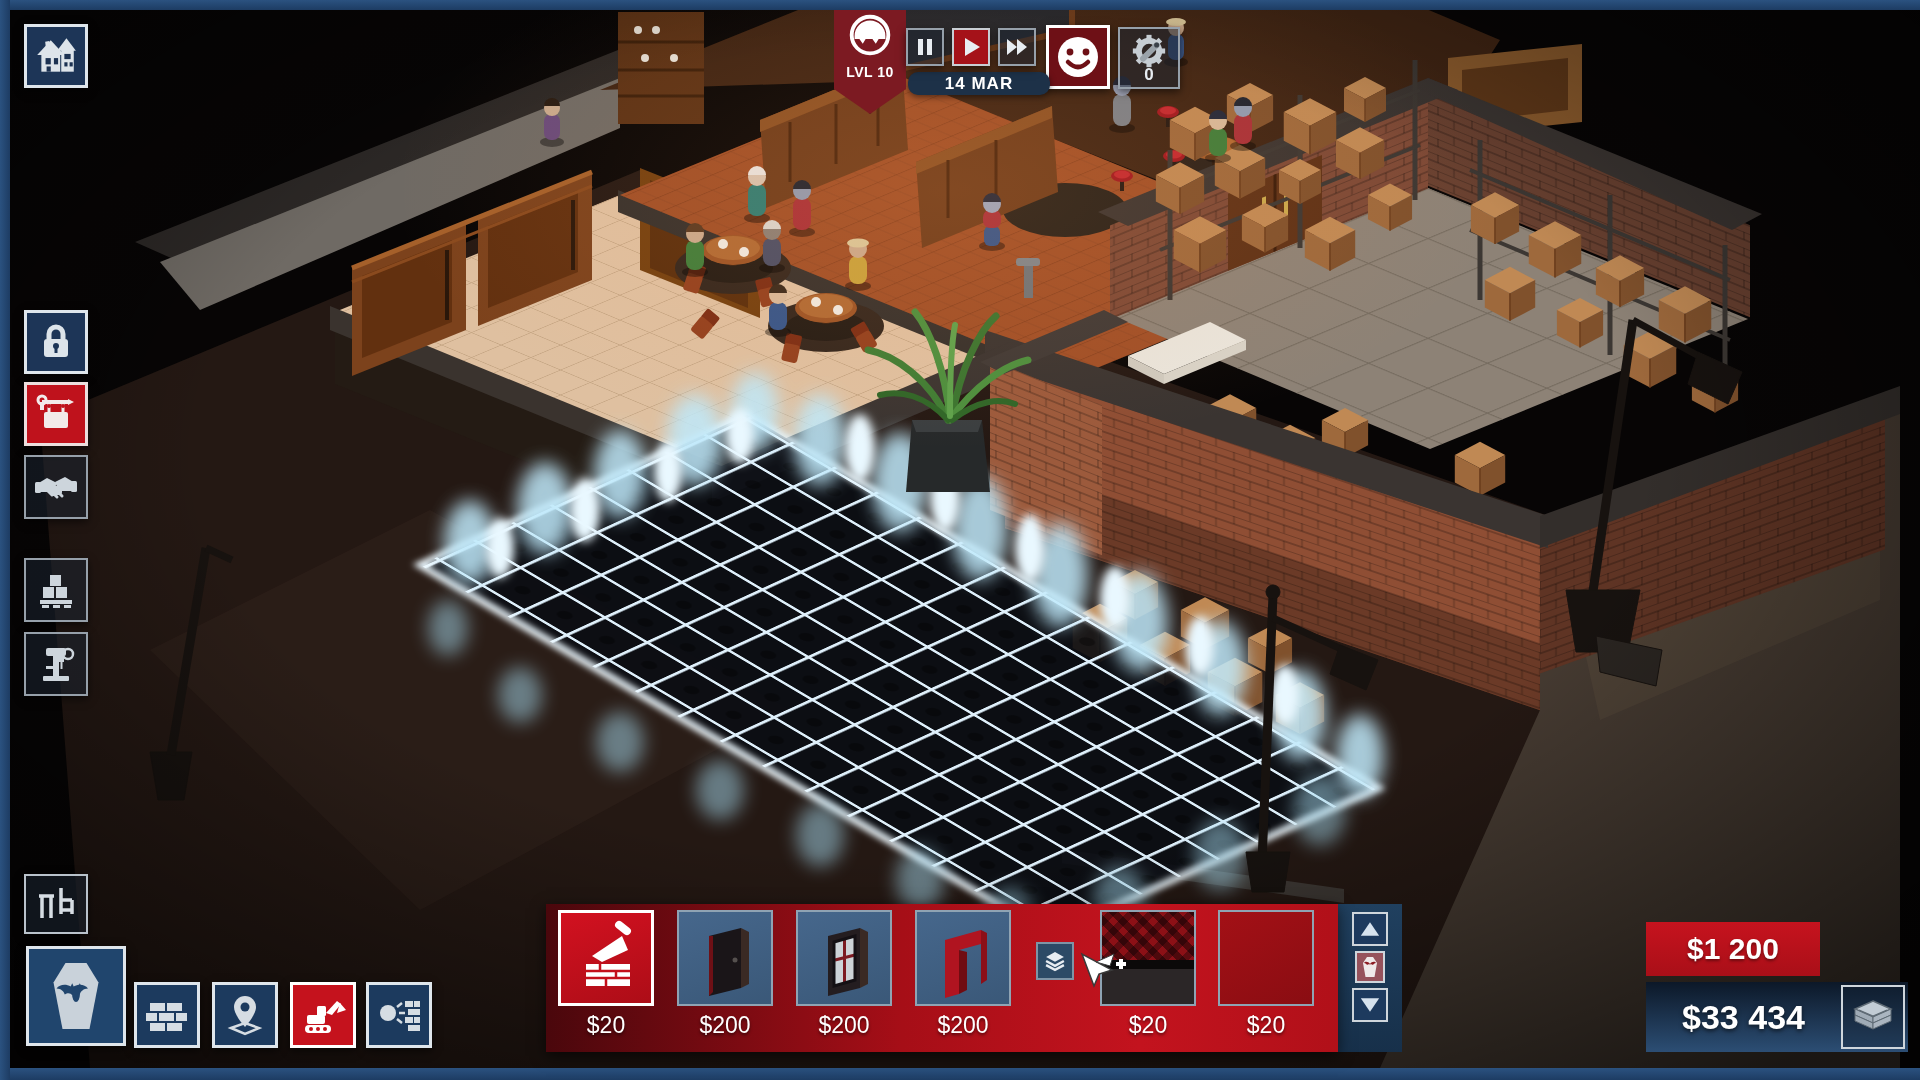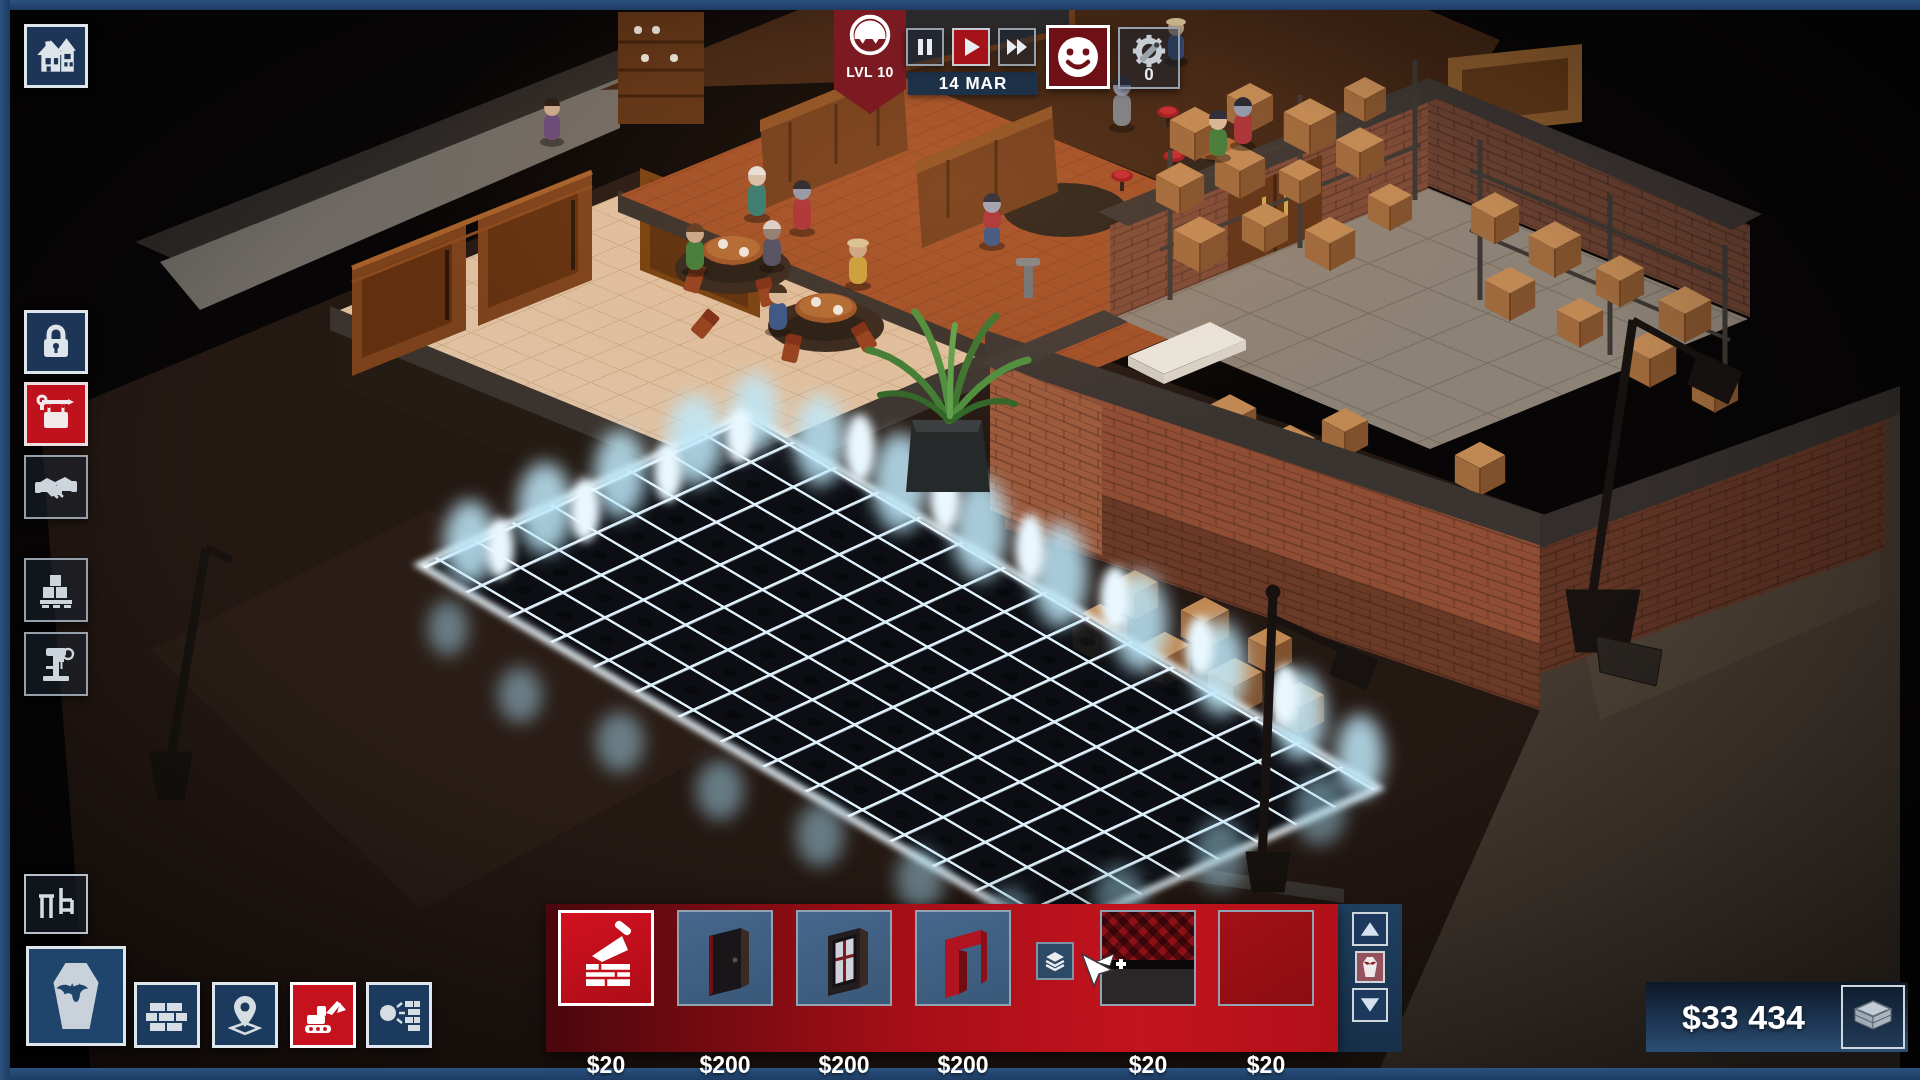--- a/index.html
+++ b/index.html
@@ -13,30 +13,30 @@
   #frame-right{right:0;top:0;width:10px;height:1080px;background:linear-gradient(270deg,#2b5280,#1d3c63);}
   .btn{position:absolute;box-sizing:border-box;display:flex;align-items:center;justify-content:center;
        background:#1d3557;border:3px solid #dfe6ec;box-shadow:0 3px 8px rgba(0,0,0,.55);z-index:50;cursor:pointer;}
   .btn.translucent{background:rgba(28,36,50,.55);border:2px solid #96a0aa;}
   .btn.red{background:#bf121c;}
   .btn.darkred{background:#6e1016;}
   .badge{position:absolute;left:834px;top:10px;width:72px;height:104px;z-index:52;
          background:#7c1a22;clip-path:polygon(0 0,100% 0,100% 76%,50% 100%,0 76%);
          display:flex;flex-direction:column;align-items:center;box-shadow:0 4px 10px rgba(0,0,0,.6);}
   .badge .lvl{color:#fff;font-weight:bold;font-size:14px;letter-spacing:.5px;margin-top:2px;}
-  .datebar{position:absolute;left:908px;top:72px;width:130px;height:23px;background:#1d3148;z-index:51;
-           display:flex;align-items:center;justify-content:center;color:#fff;font-weight:bold;font-size:17px;letter-spacing:1px;box-shadow:0 2px 6px rgba(0,0,0,.5);}
+  .datebar{position:absolute;left:908px;top:72px;width:142px;height:23px;background:#1d3148;z-index:51;
+           display:flex;align-items:center;justify-content:center;color:#fff;font-weight:bold;font-size:17px;letter-spacing:1px;box-shadow:0 2px 6px rgba(0,0,0,.5);border-radius:10px;}
   .pbtn{position:absolute;top:28px;width:38px;height:38px;z-index:52;}
   .alert-num{color:#e8edf2;font-weight:bold;font-size:17px;line-height:1;margin-top:-2px;}
   .palette{position:absolute;left:546px;top:904px;width:792px;height:148px;z-index:45;
            background:linear-gradient(90deg,#4a070c,#a60e17 45%,#c3131e 75%,#b11019);box-shadow:0 4px 14px rgba(0,0,0,.6);}
   .tile{position:absolute;top:6px;width:96px;height:96px;box-sizing:border-box;border:2px solid #8fa3b3;
         background:linear-gradient(160deg,#46678c,#3a5878);display:flex;align-items:center;justify-content:center;cursor:pointer;}
   .tile.selected{border:3px solid #ffffff;background:linear-gradient(160deg,#d21120,#ad0d17);}
-  .price{position:absolute;top:108px;width:96px;text-align:center;color:#fff;font-weight:bold;font-size:23px;text-shadow:0 2px 3px rgba(0,0,0,.55);margin-top:40px;}
+  .price{position:absolute;top:108px;width:96px;text-align:center;color:#fff;font-weight:normal;font-size:23px;text-shadow:0 2px 3px rgba(0,0,0,.55);}
   .minibtn{position:absolute;box-sizing:border-box;display:flex;align-items:center;justify-content:center;cursor:pointer;}
   .scrollcol{position:absolute;left:1338px;top:904px;width:64px;height:148px;background:linear-gradient(180deg,#20405f,#17304a);z-index:44;}
   .moneyred{position:absolute;left:1646px;top:922px;width:174px;height:54px;background:linear-gradient(180deg,#c6131e,#a90f18);
             display:flex;align-items:center;justify-content:center;color:#fff;font-weight:bold;font-size:30px;z-index:45;text-shadow:0 2px 3px rgba(0,0,0,.4);}
   .moneynavy{position:absolute;left:1646px;top:982px;width:262px;height:70px;background:linear-gradient(180deg,#0c1828,#2c4e74);
              display:flex;align-items:center;color:#fff;font-weight:bold;font-size:34px;z-index:45;text-shadow:0 2px 4px rgba(0,0,0,.6);}
   .moneynavy span{flex:1;text-align:center;}
   svg .ic{fill:#dde4ea;}
   #cursor{position:absolute;left:1080px;top:952px;z-index:60;pointer-events:none;}
 </style>
@@ -780,20 +780,23 @@
 </div>
 
 <div id="cursor">
   <svg width="56" height="52" viewBox="0 0 56 52">
     <polygon points="2,2 14,34 19,22 32,18" fill="#fff" stroke="#3a3a3a" stroke-width="1.5"></polygon>
     <polygon points="16,10 34,2 30,14" fill="#fff" stroke="#3a3a3a" stroke-width="1"></polygon>
     <path d="M36,12 h10 M41,7 v10" stroke="#fff" stroke-width="4"></path>
   </svg>
 </div>
 
+<div class="moneyred">
+  <span>$1 200</span>
+</div>
 <div class="moneynavy">
   <span>$33 434</span>
   <div class="minibtn" style="position:relative;width:64px;height:64px;margin-right:3px;border:2px solid #cfd6dc;background:rgba(20,34,52,.4);">
     <svg width="44" height="40" viewBox="0 0 44 40">
       <g>
         <polygon points="22,4 40,12 22,20 4,12" fill="#c2ccd5" stroke="#5e6a74" stroke-width="1.5"></polygon>
         <polygon points="4,12 22,20 22,26 4,18" fill="#9fabb6" stroke="#5e6a74" stroke-width="1"></polygon>
         <polygon points="40,12 22,20 22,26 40,18" fill="#aab5c0" stroke="#5e6a74" stroke-width="1"></polygon>
         <polygon points="4,18 22,26 22,32 4,24" fill="#9fabb6" stroke="#5e6a74" stroke-width="1"></polygon>
         <polygon points="40,18 22,26 22,32 40,24" fill="#aab5c0" stroke="#5e6a74" stroke-width="1"></polygon>

